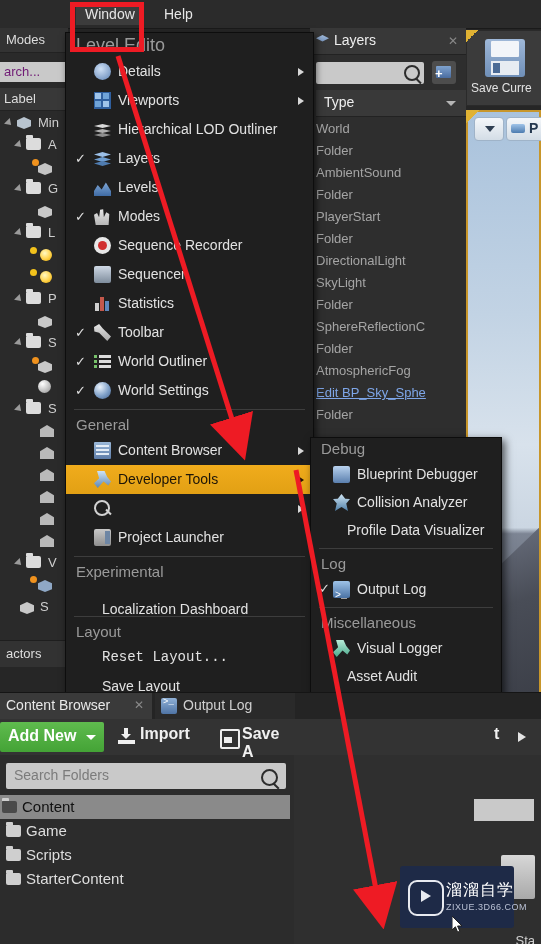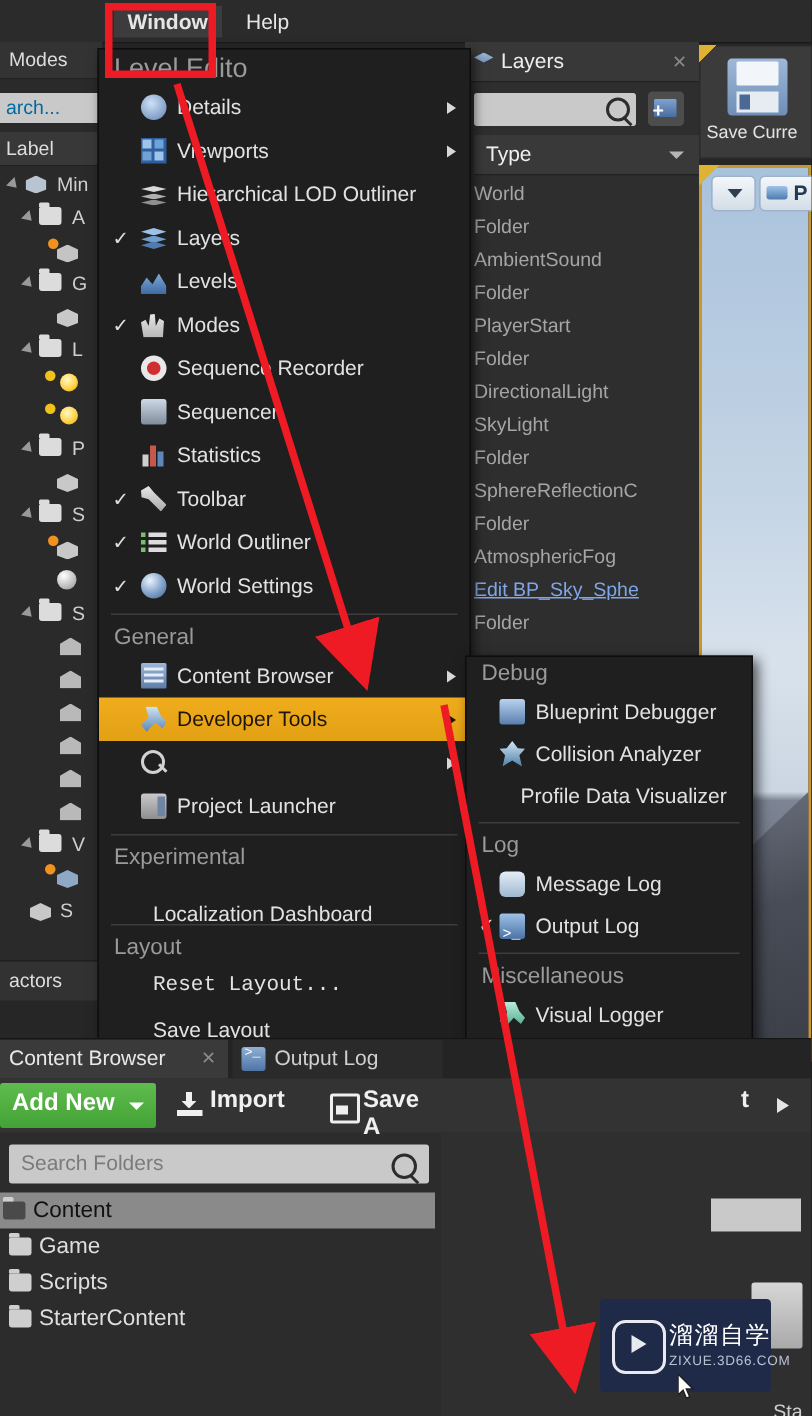--- a/index.html
+++ b/index.html
@@ -10,35 +10,35 @@
   .noselect{user-select:none;}
 
   
   #app{position:absolute;inset:0;background:#262626;}
 
   
   #menubar{left:0;top:0;width:541px;height:28px;background:#2b2b2b;
            border-bottom:1px solid #1a1a1a;}
   #menubar .mi{position:absolute;top:4px;height:21px;line-height:21px;
            color:#e6e6e6;font-size:14px;padding:0 9px;}
-  #menubar .mi.active{background:#3c3c3c;font-weight:bold;}
+  #menubar .mi.active{background:#3c3c3c;}
 
   
   #chrome-top{left:0;top:0;width:541px;height:7px;background:#3a3a3a;}
   #chrome-tab{left:8px;top:0;width:60px;height:7px;background:#4a4a4a;
               border-radius:0 0 4px 4px;}
   #chrome-tab2{left:330px;top:0;width:90px;height:7px;background:#4a4a4a;
               border-radius:0 0 4px 4px;}
 
   
   #left-panel{left:0;top:28px;width:68px;height:628px;background:#2a2a2a;}
   .panel-tab{height:24px;line-height:24px;color:#ddd;font-size:13px;
              padding-left:6px;background:#333;border-bottom:1px solid #222;}
   #search-left{left:0;top:62px;width:62px;height:20px;background:#c9c9c9;
-               color:#0369a1;font-size:13px;line-height:20px;padding-left:4px;
+               color:#701a75;font-size:13px;line-height:20px;padding-left:4px;
                overflow:hidden;white-space:nowrap;}
   #label-head{left:0;top:88px;width:68px;height:22px;line-height:22px;
               background:#383838;color:#ddd;font-size:13px;padding-left:4px;
               border-bottom:1px solid #222;}
   #tree{left:0;top:112px;width:68px;height:526px;overflow:hidden;}
   .trow{height:22px;position:relative;white-space:nowrap;overflow:hidden;
         color:#cfcfcf;font-size:13px;}
   .arrow{position:absolute;top:7px;width:0;height:0;
         border-left:6px solid #9a9a9a;border-top:4px solid transparent;
         border-bottom:4px solid transparent;transform:rotate(45deg);}
@@ -536,24 +536,20 @@
       <span class="ic" style="background:linear-gradient(#cfe6f5,#4f7fa8);clip-path:polygon(50% 0,72% 28%,100% 30%,78% 56%,88% 100%,50% 76%,12% 100%,22% 56%,0 30%,28% 28%);"></span>
       <span class="lb">Collision Analyzer</span>
     </div>
     <div class="mrow noicon">
       <span class="lb">Profile Data Visualizer</span>
     </div>
 
     <div class="sep"></div>
     <div class="sect">Log</div>
     <div class="mrow">
-      <span class="ic" style="background:linear-gradient(#e4eef8,#9fb8d0);border-radius:4px;"></span>
-      <span class="lb">Message Log</span>
-    </div>
-    <div class="mrow">
       <span class="chk">✓</span>
       <span class="ic" style="background:linear-gradient(#9ec3e8,#4a72a4);border-radius:2px;">
         <span style="position:absolute;left:2px;top:1px;font-size:10px;color:#fff;font-family:'Liberation Mono',monospace;">&gt;_</span>
       </span>
       <span class="lb">Output Log</span>
     </div>
 
     <div class="sep"></div>
     <div class="sect">Miscellaneous</div>
     <div class="mrow">

